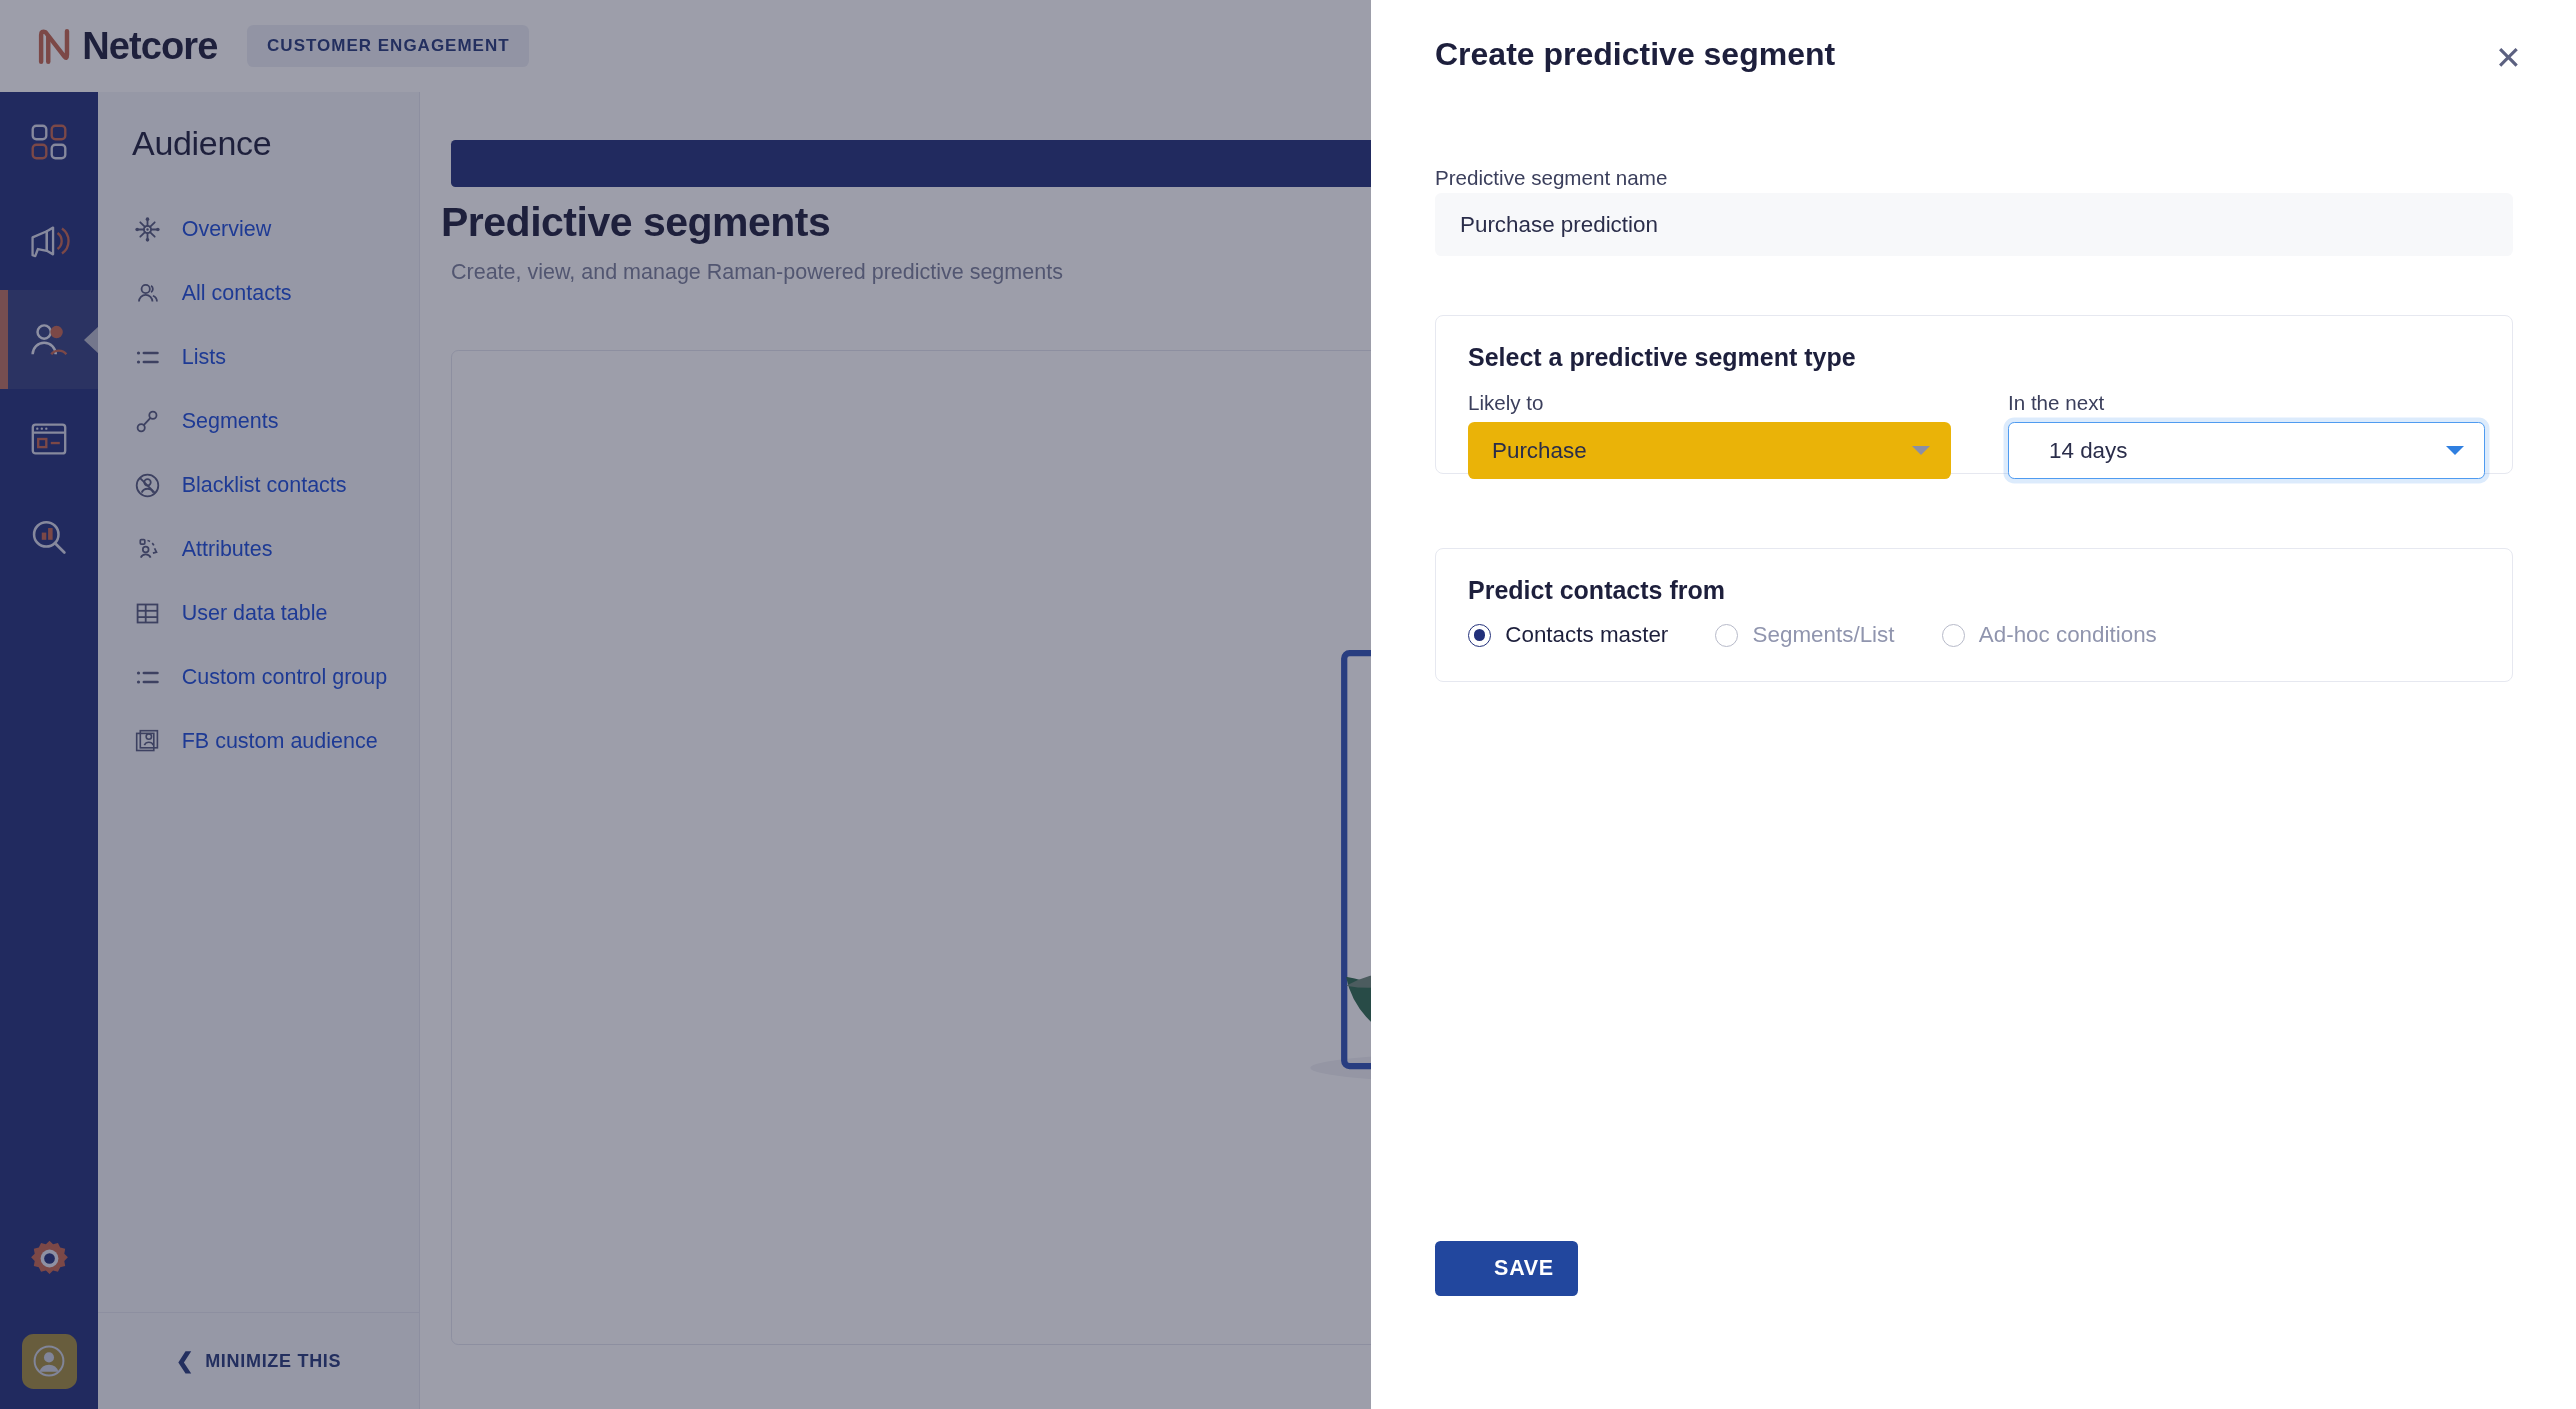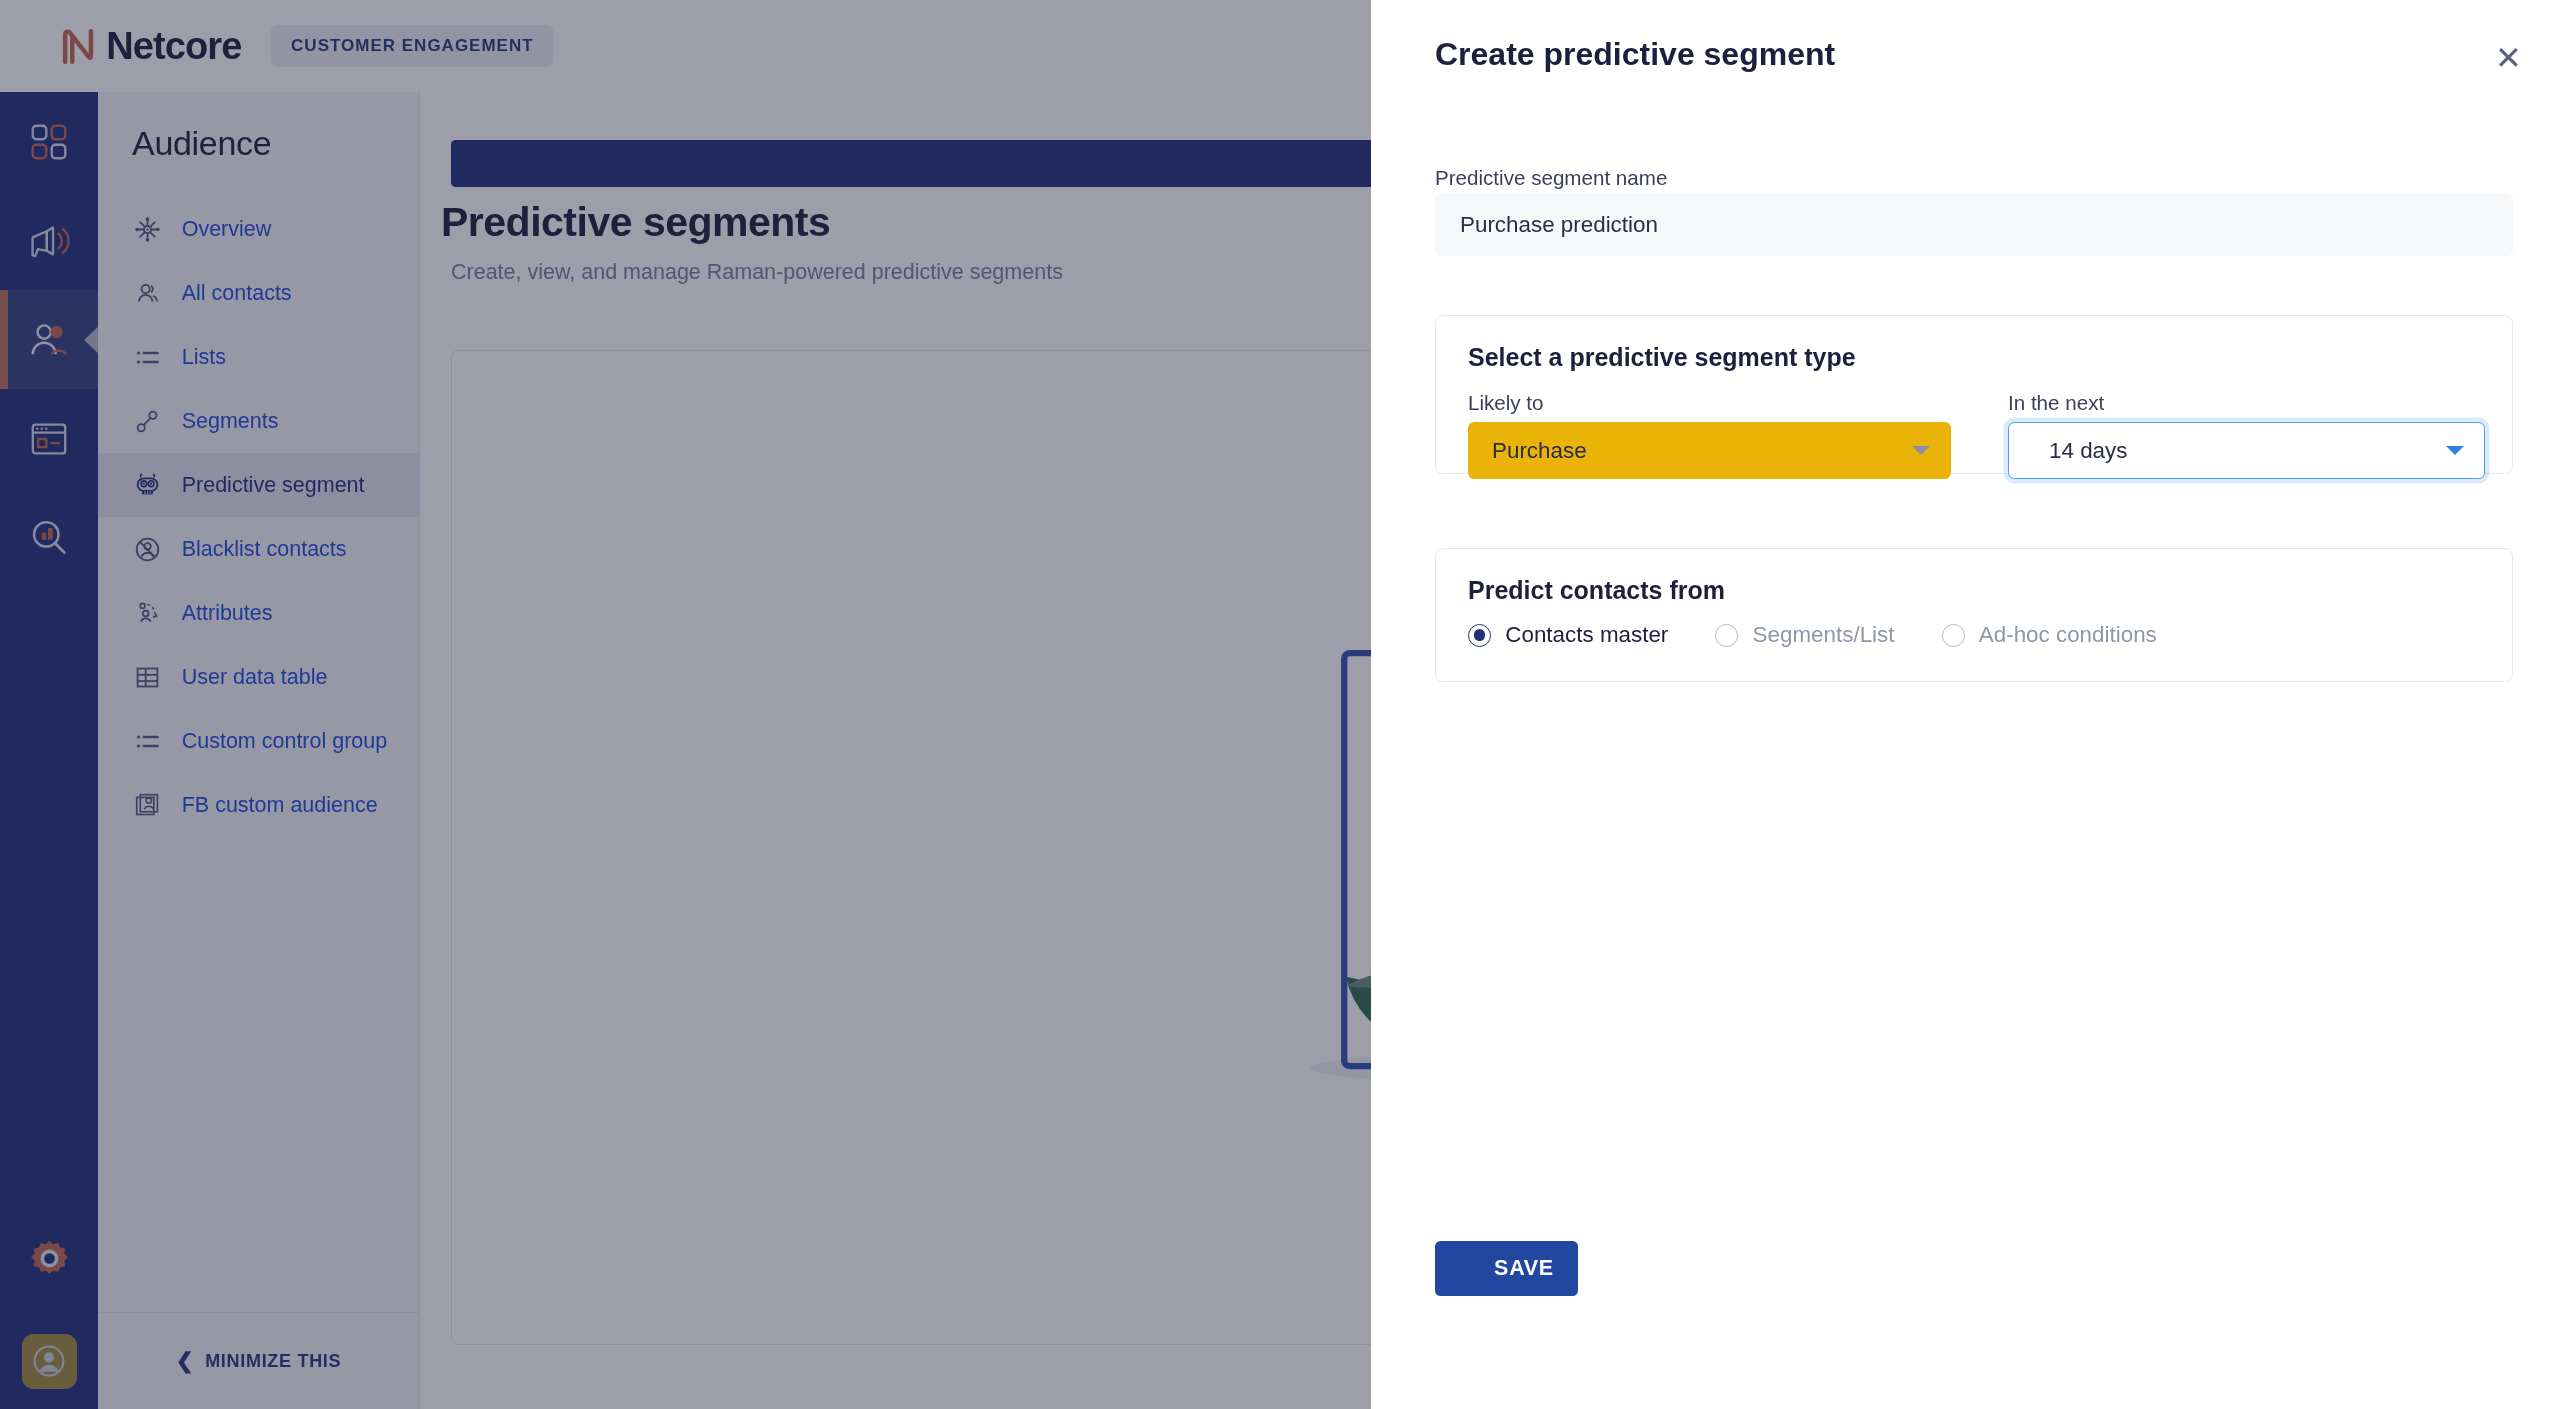--- a/index.html
+++ b/index.html
@@ -11,21 +11,21 @@
   }
 
   #root { position: relative; width: 2576px; height: 1410px; }
 
   
   #app { position: absolute; inset: 0; background: #ffffff; }
 
   
   .topbar {
     position: absolute; left: 0; top: 0; width: 2576px; height: 92px;
-    background: #ffffff; display: flex; align-items: center; padding-left: 24px;
+    background: #ffffff; display: flex; align-items: center;
   }
   .brand { display: flex; align-items: center; margin-left: 34px; }
   .brand-mark { width: 41px; height: 41px; margin-right: 7.2px; }
   .brand-name {
     font-size: 38px; font-weight: 700; color: #1d1f3c; letter-spacing: -0.9px;
   }
   .brand-pill {
     margin-left: 30px; background: #eceef5; color: #263a7a;
     font-size: 17px; font-weight: 700; letter-spacing: 1px;
     padding: 10.7px 19.7px; border-radius: 6.3px;
@@ -342,38 +342,20 @@
           <span class="subnav-ico">
             <svg width="27" height="27" viewBox="0 0 30 30">
               <circle cx="21" cy="8" r="4" fill="none" stroke="#545a7d" stroke-width="2"></circle>
               <circle cx="8" cy="22" r="4" fill="none" stroke="#545a7d" stroke-width="2"></circle>
               <line x1="18.3" y1="11" x2="10.8" y2="19" stroke="#545a7d" stroke-width="2"></line>
             </svg>
           </span>
           <span>Segments</span>
         </div>
 
-        <div class="subnav-item active">
-          <span class="subnav-ico">
-            <svg width="27" height="27" viewBox="0 0 30 30">
-              <path d="M8 6 q-2 -3 1 -3.5" fill="none" stroke="#22307a" stroke-width="1.8"></path>
-              <path d="M22 6 q2 -3 -1 -3.5" fill="none" stroke="#22307a" stroke-width="1.8"></path>
-              <rect x="4" y="7" width="22" height="14" rx="7" fill="none" stroke="#22307a" stroke-width="2"></rect>
-              <circle cx="11" cy="13" r="3.2" fill="none" stroke="#22307a" stroke-width="1.8"></circle>
-              <circle cx="19" cy="13" r="3.2" fill="none" stroke="#22307a" stroke-width="1.8"></circle>
-              <circle cx="11" cy="13" r="1.2" fill="#22307a"></circle>
-                <circle cx="19" cy="13" r="1.2" fill="#22307a"></circle>
-              <rect x="9" y="21" width="12" height="4" rx="1.2" fill="#22307a"></rect>
-              <line x1="12" y1="21" x2="12" y2="25" stroke="#e3e5ef" stroke-width="1"></line>
-              <line x1="15" y1="21" x2="15" y2="25" stroke="#e3e5ef" stroke-width="1"></line>
-              <line x1="18" y1="21" x2="18" y2="25" stroke="#e3e5ef" stroke-width="1"></line>
-            </svg>
-          </span>
-          <span>Predictive segment</span>
-        </div>
 
         <div class="subnav-item">
           <span class="subnav-ico">
             <svg width="27" height="27" viewBox="0 0 30 30">
               <circle cx="15" cy="15" r="12" fill="none" stroke="#545a7d" stroke-width="2"></circle>
               <circle cx="15" cy="11.5" r="3.6" fill="none" stroke="#545a7d" stroke-width="2"></circle>
               <path d="M8.5 23 a7 7 0 0 1 13 0" fill="none" stroke="#545a7d" stroke-width="2"></path>
               <line x1="6.5" y1="6.5" x2="23.5" y2="23.5" stroke="#545a7d" stroke-width="2"></line>
             </svg>
           </span>

